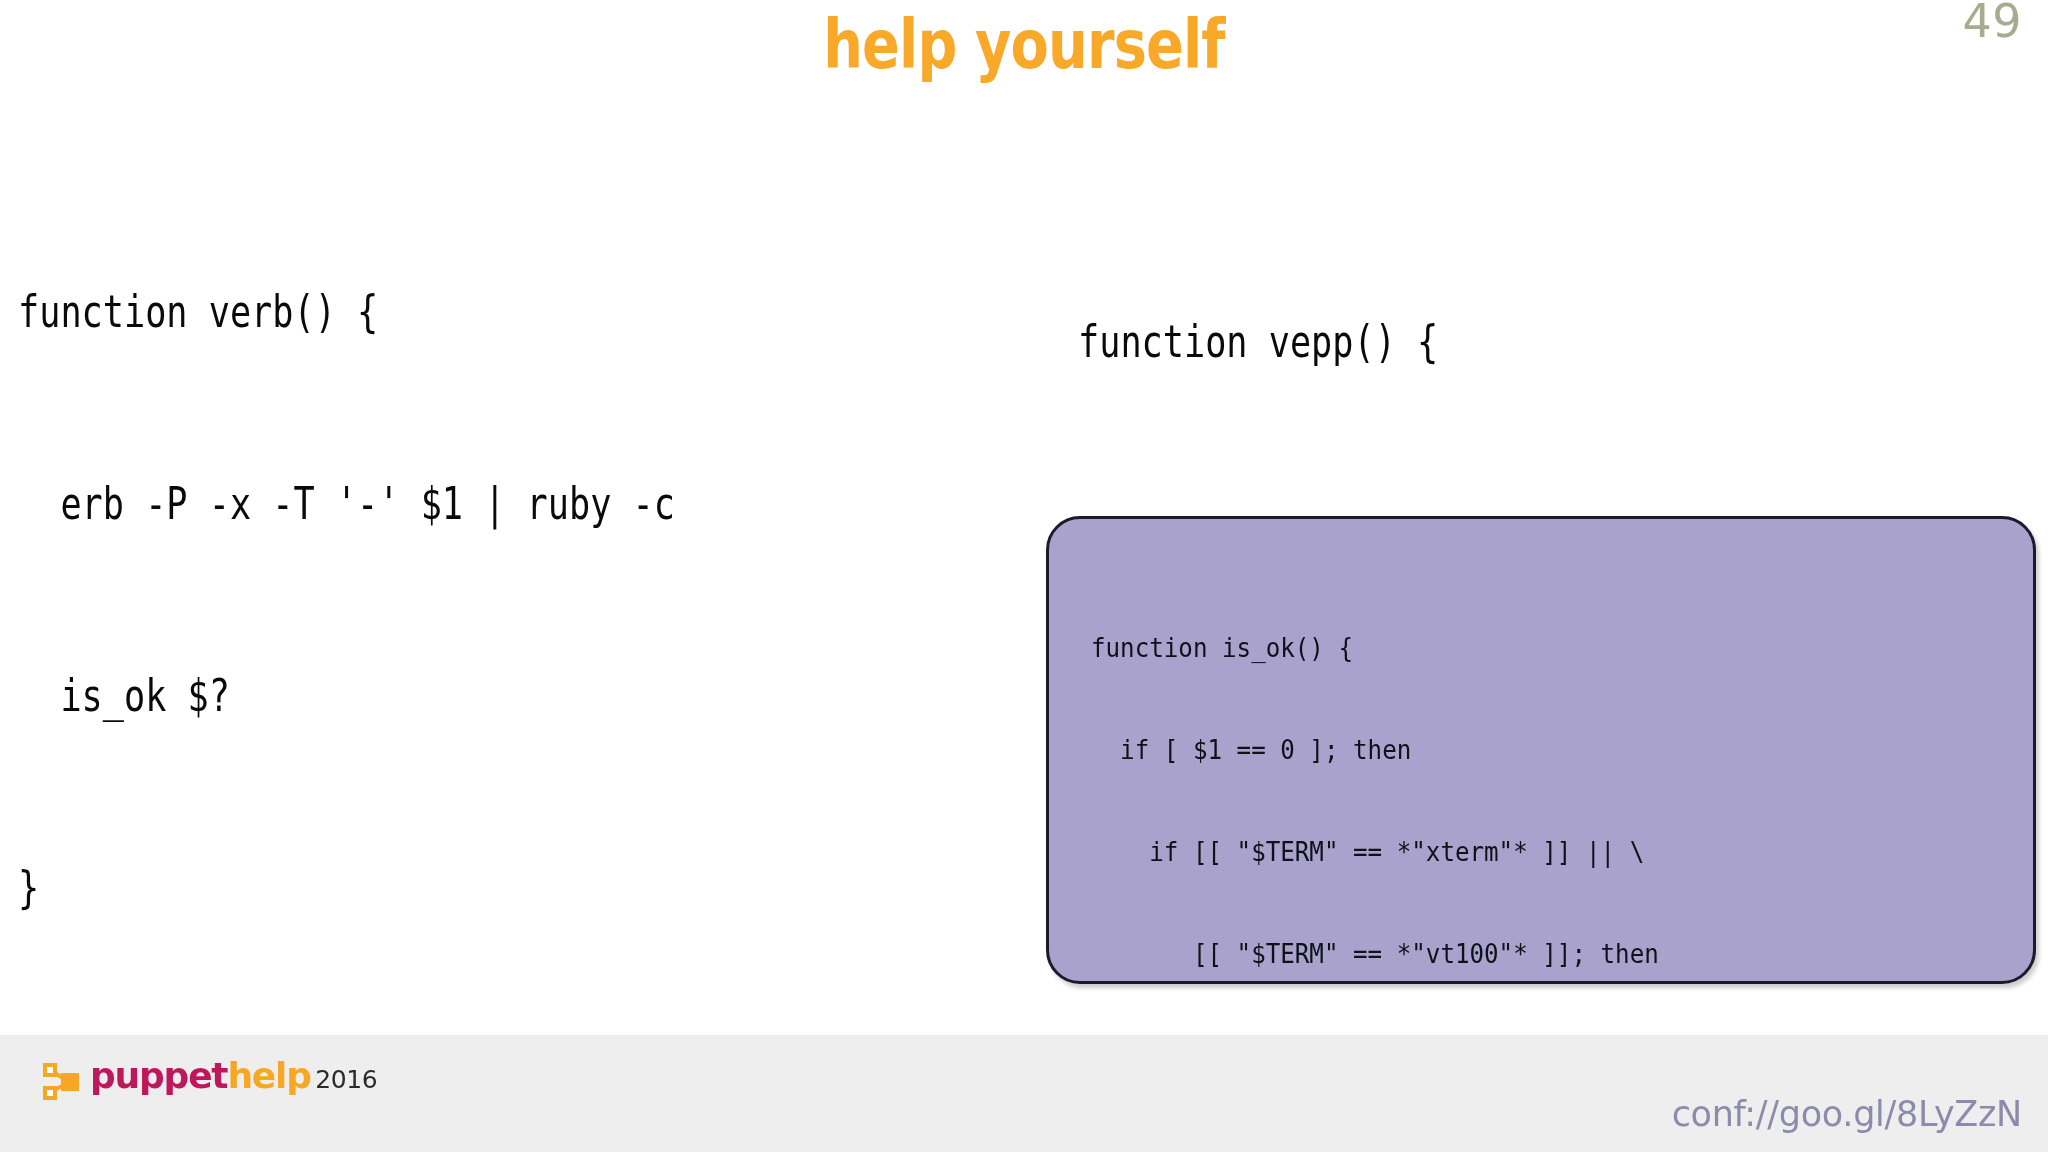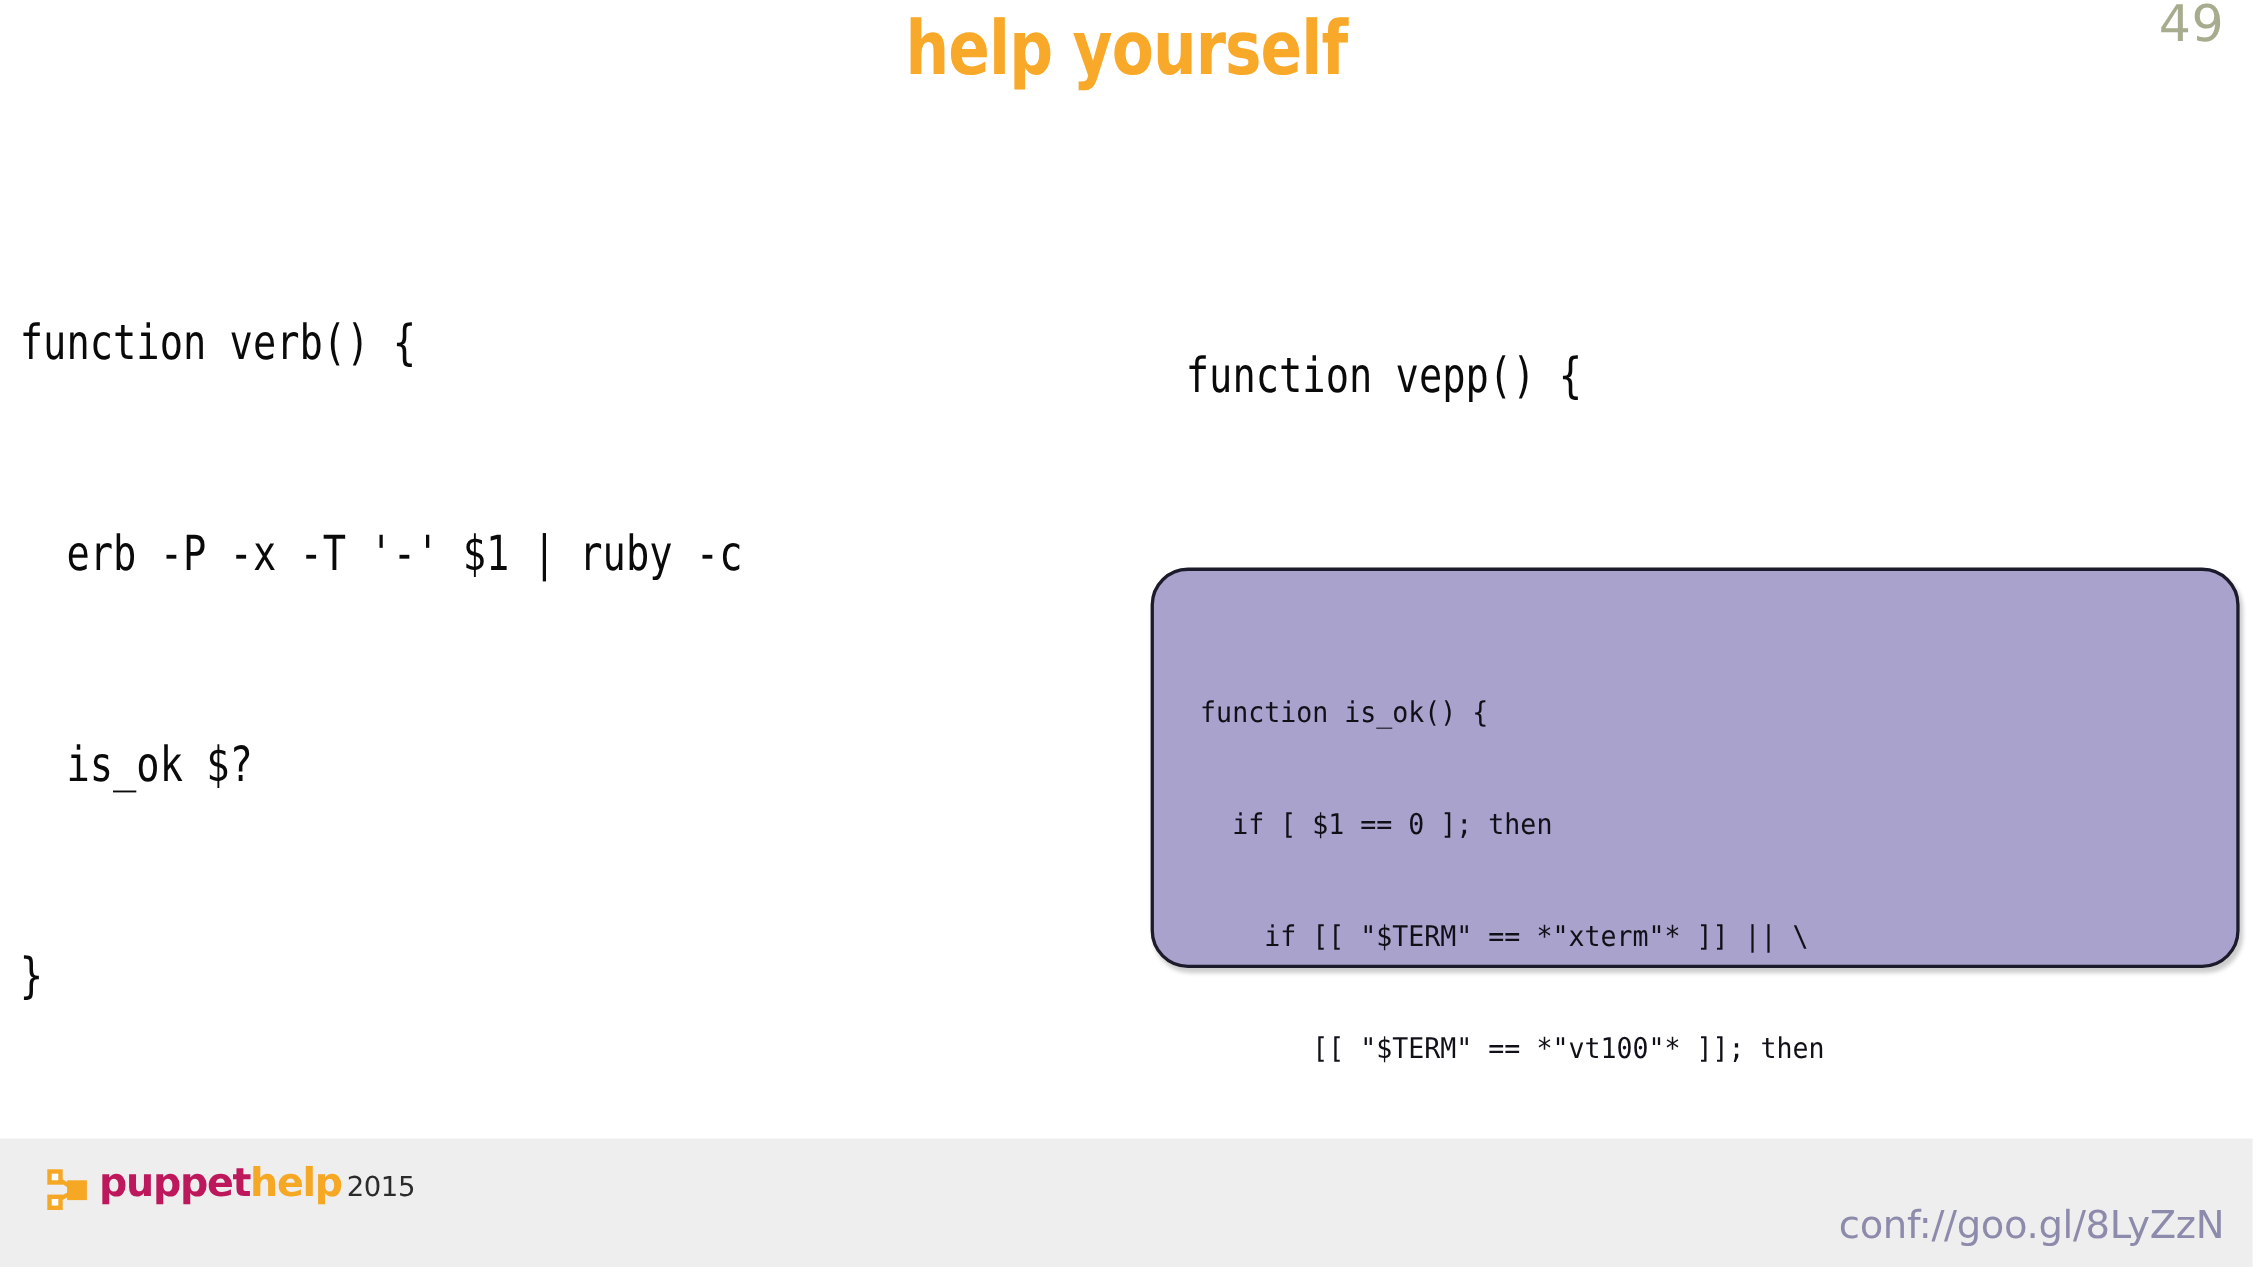--- a/index.html
+++ b/index.html
@@ -81,21 +81,21 @@
   .code-line.blank {
     color: transparent;
   }
 
   
   .callout {
     position: absolute;
     left: 1046px;
     top: 516px;
     width: 990px;
-    height: 364px;
+    height: 468px;
     background: #a8a2cc;
     border: 3px solid #1b1b2b;
     border-radius: 34px;
     box-sizing: border-box;
     box-shadow: 3px 4px 4px rgba(0,0,0,0.20);
   }
   .callout-code {
     position: absolute;
     left: 42px;
     top: 44px;
@@ -224,21 +224,21 @@
         <path d="M14 11 L30 21" stroke="#f6a723" stroke-width="4" fill="none"></path>
         <path d="M14 33 L30 25" stroke="#f6a723" stroke-width="4" fill="none"></path>
         <rect x="7" y="4" width="14" height="14" fill="#f6a723"></rect>
         <rect x="11" y="8" width="6" height="6" fill="#ffffff"></rect>
         <rect x="7" y="27" width="14" height="14" fill="#f6a723"></rect>
         <rect x="11" y="31" width="6" height="6" fill="#ffffff"></rect>
         <rect x="25" y="14" width="18" height="18" fill="#f6a723"></rect>
       </svg>
       <span class="brand-text">
         <span class="brand-wordmark"><span class="wm-puppet">puppet</span><span class="wm-conf">help</span></span>
-        <span class="brand-year">2015</span>
+        <span class="brand-year">2016</span>
       </span>
     </div>
 
     <div class="footer-url">conf://goo.gl/8LyZzN</div>
 
   </div>
 
 </div>
 
 </body></html>

